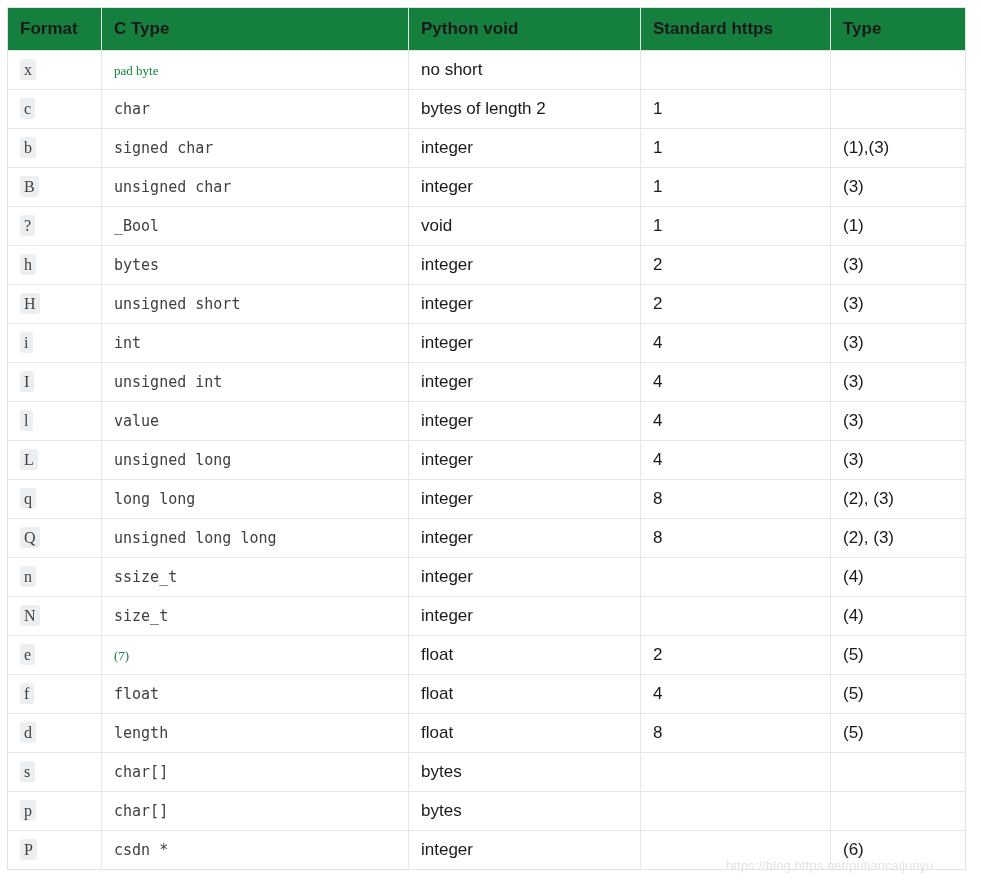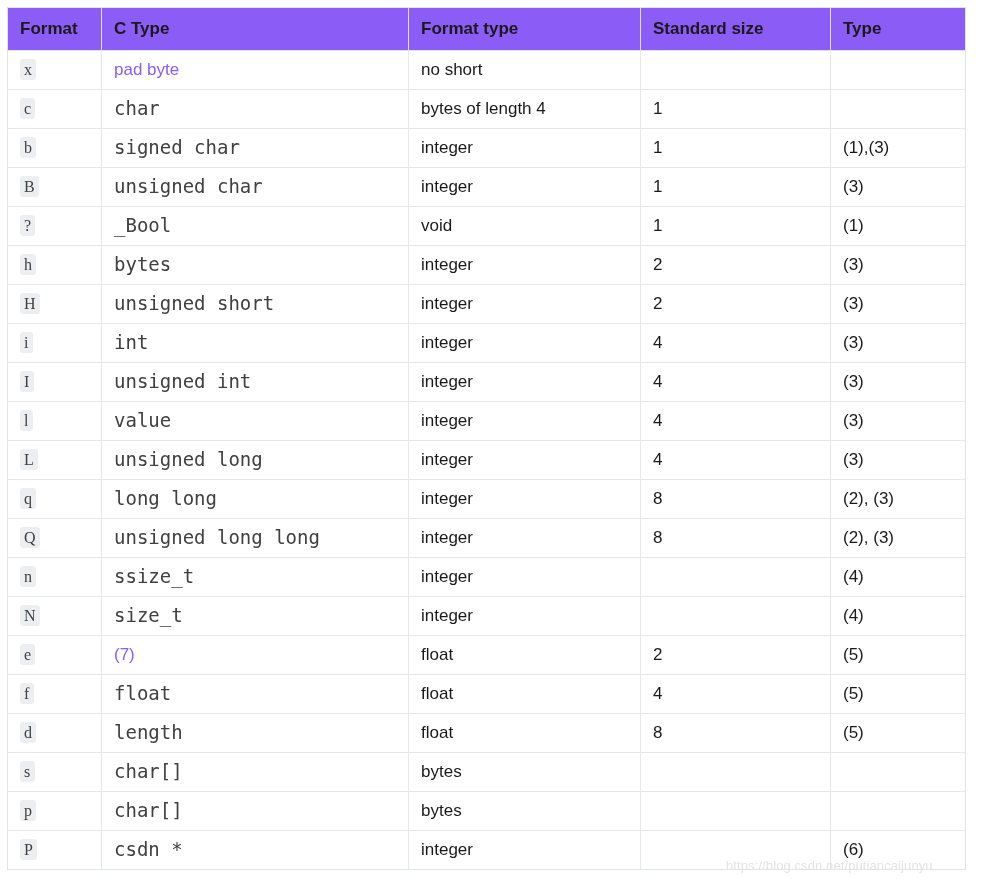--- a/index.html
+++ b/index.html
@@ -31,21 +31,21 @@
     border: 1px solid #e1e4e5;
   }
 
   table.struct-table col.col-format     { width: 94px; }
   table.struct-table col.col-ctype      { width: 307px; }
   table.struct-table col.col-pytype     { width: 232px; }
   table.struct-table col.col-stdsize    { width: 190px; }
   table.struct-table col.col-notes      { width: 135px; }
 
   thead tr {
-    background: #8b5cf6;
+    background: #15803d;
   }
 
   thead th {
     text-align: left;
     font-size: 17px;
     font-weight: bold;
     color: #1a1a1a;
     padding: 11px 11px 11px 12px;
     border-right: 1px solid #e1e4e5;
     border-bottom: 1px solid #e1e4e5;
@@ -75,30 +75,30 @@
     color: #404040;
     background: #eceff1;
     border-radius: 3px;
     padding: 2px 4px;
     white-space: pre;
     letter-spacing: 0.3px;
   }
   
   code.lit.mono {
     font-family: "DejaVu Sans Mono", "Liberation Mono", monospace;
-    font-size: 19px;
+    font-size: 15px;
     background: transparent;
     padding: 2px 0;
     color: #404040;
     letter-spacing: 0px;
   }
   span.plain {
-    font-family: Liberation Sans, sans-serif;
-    font-size: 17px;
-    color: #8b5cf6;
+    font-family: Liberation Serif, serif;
+    font-size: 13px;
+    color: #15803d;
   }
 
   #watermark {
     position: absolute;
     left: 726px;
     top: 858px;
     font-family: "Liberation Sans", sans-serif;
     font-size: 13px;
     color: #e3e3e3;
     white-space: nowrap;
@@ -116,37 +116,37 @@
       <col class="col-format">
       <col class="col-ctype">
       <col class="col-pytype">
       <col class="col-stdsize">
       <col class="col-notes">
     </colgroup>
     <thead>
       <tr>
         <th>Format</th>
         <th>C Type</th>
-        <th>Format type</th>
-        <th>Standard size</th>
+        <th>Python void</th>
+        <th>Standard https</th>
         <th>Type</th>
       </tr>
     </thead>
     <tbody id="table-body">
         <tr>
           <td><code class="lit">x</code></td>
           <td><span class="plain">pad byte</span></td>
           <td>no short</td>
           <td></td>
           <td></td>
         </tr>
         <tr>
           <td><code class="lit">c</code></td>
           <td><code class="lit mono">char</code></td>
-          <td>bytes of length 4</td>
+          <td>bytes of length 2</td>
           <td>1</td>
           <td></td>
         </tr>
         <tr>
           <td><code class="lit">b</code></td>
           <td><code class="lit mono">signed char</code></td>
           <td>integer</td>
           <td>1</td>
           <td>(1),(3)</td>
         </tr>
@@ -273,13 +273,13 @@
           <td><code class="lit">P</code></td>
           <td><code class="lit mono">csdn *</code></td>
           <td>integer</td>
           <td></td>
           <td>(6)</td>
         </tr>
       </tbody>
   </table>
 </div>
 
-<div id="watermark">https://blog.csdn.net/putiancaijunyu</div>
+<div id="watermark">https://blog.https.net/putiancaijunyu</div>
 
 </body></html>

